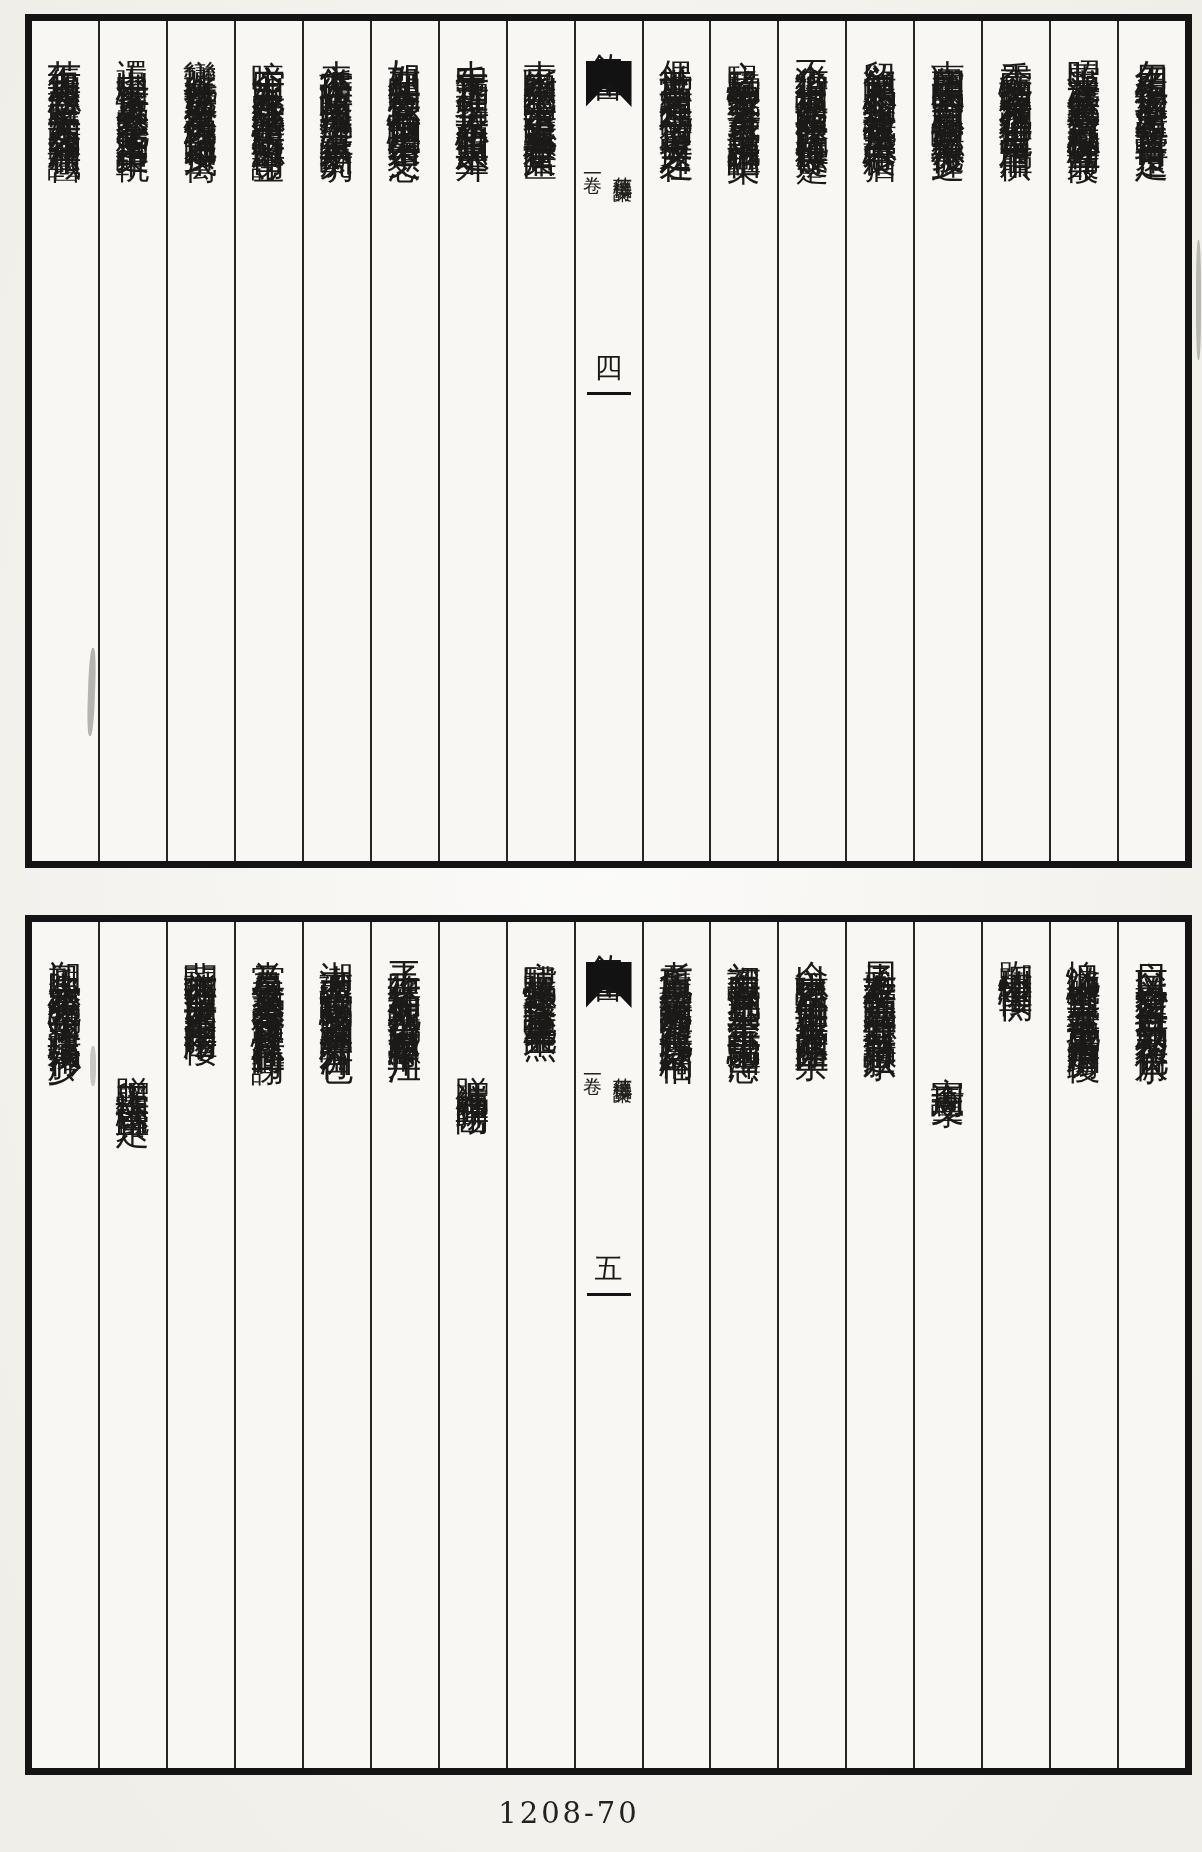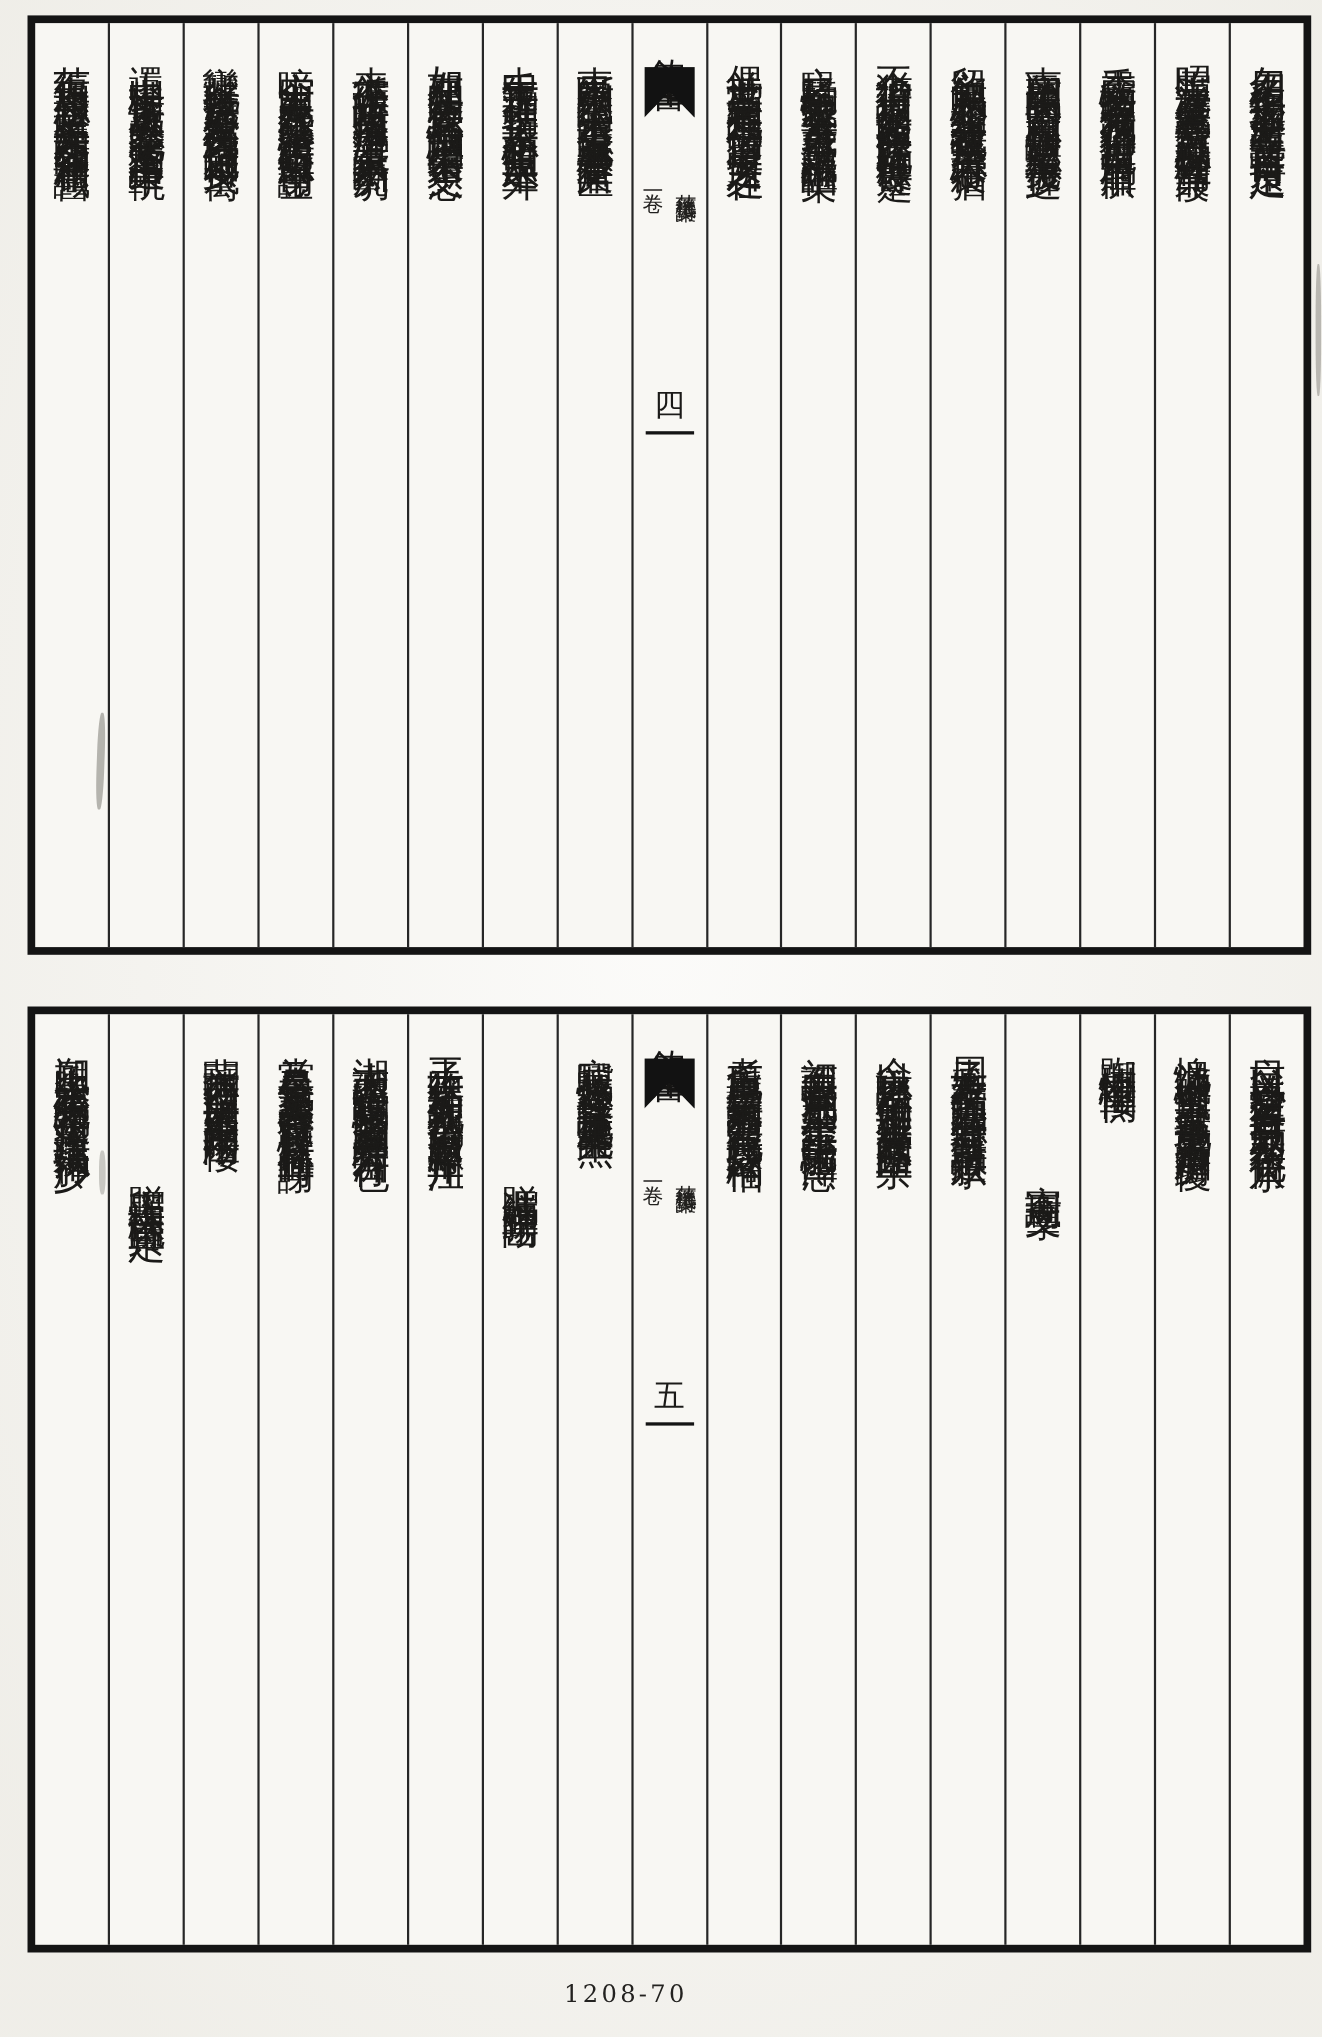--- a/index.html
+++ b/index.html
@@ -50,21 +50,21 @@
     font-size:19px;letter-spacing:2px;color:#22211f;
   }
   .folio{font-size:28px;margin-top:178px;color:#1b1a18;}
   .folio-rule{width:44px;border-top:3px solid #141414;margin-top:5px;}
   
   .footer{
     position:absolute;left:0;top:1783px;width:1202px;height:60px;
     display:flex;align-items:center;justify-content:center;
   }
   .footer span{
-    font-size:22px;letter-spacing:3px;color:#232220;
+    font-size:29px;letter-spacing:3px;color:#232220;
     margin-right:64px;
     font-family:"DejaVu Serif","Liberation Serif",serif;
   }
   
   .smudge{position:absolute;background:#38362f;border-radius:40%;}
   .sm1{left:88px;top:648px;width:7px;height:88px;opacity:.35;transform:rotate(2deg);}
   .sm2{left:90px;top:1046px;width:6px;height:40px;opacity:.25;}
   .sm3{left:1196px;top:240px;width:5px;height:120px;opacity:.3;}
 </style>
 </head>

